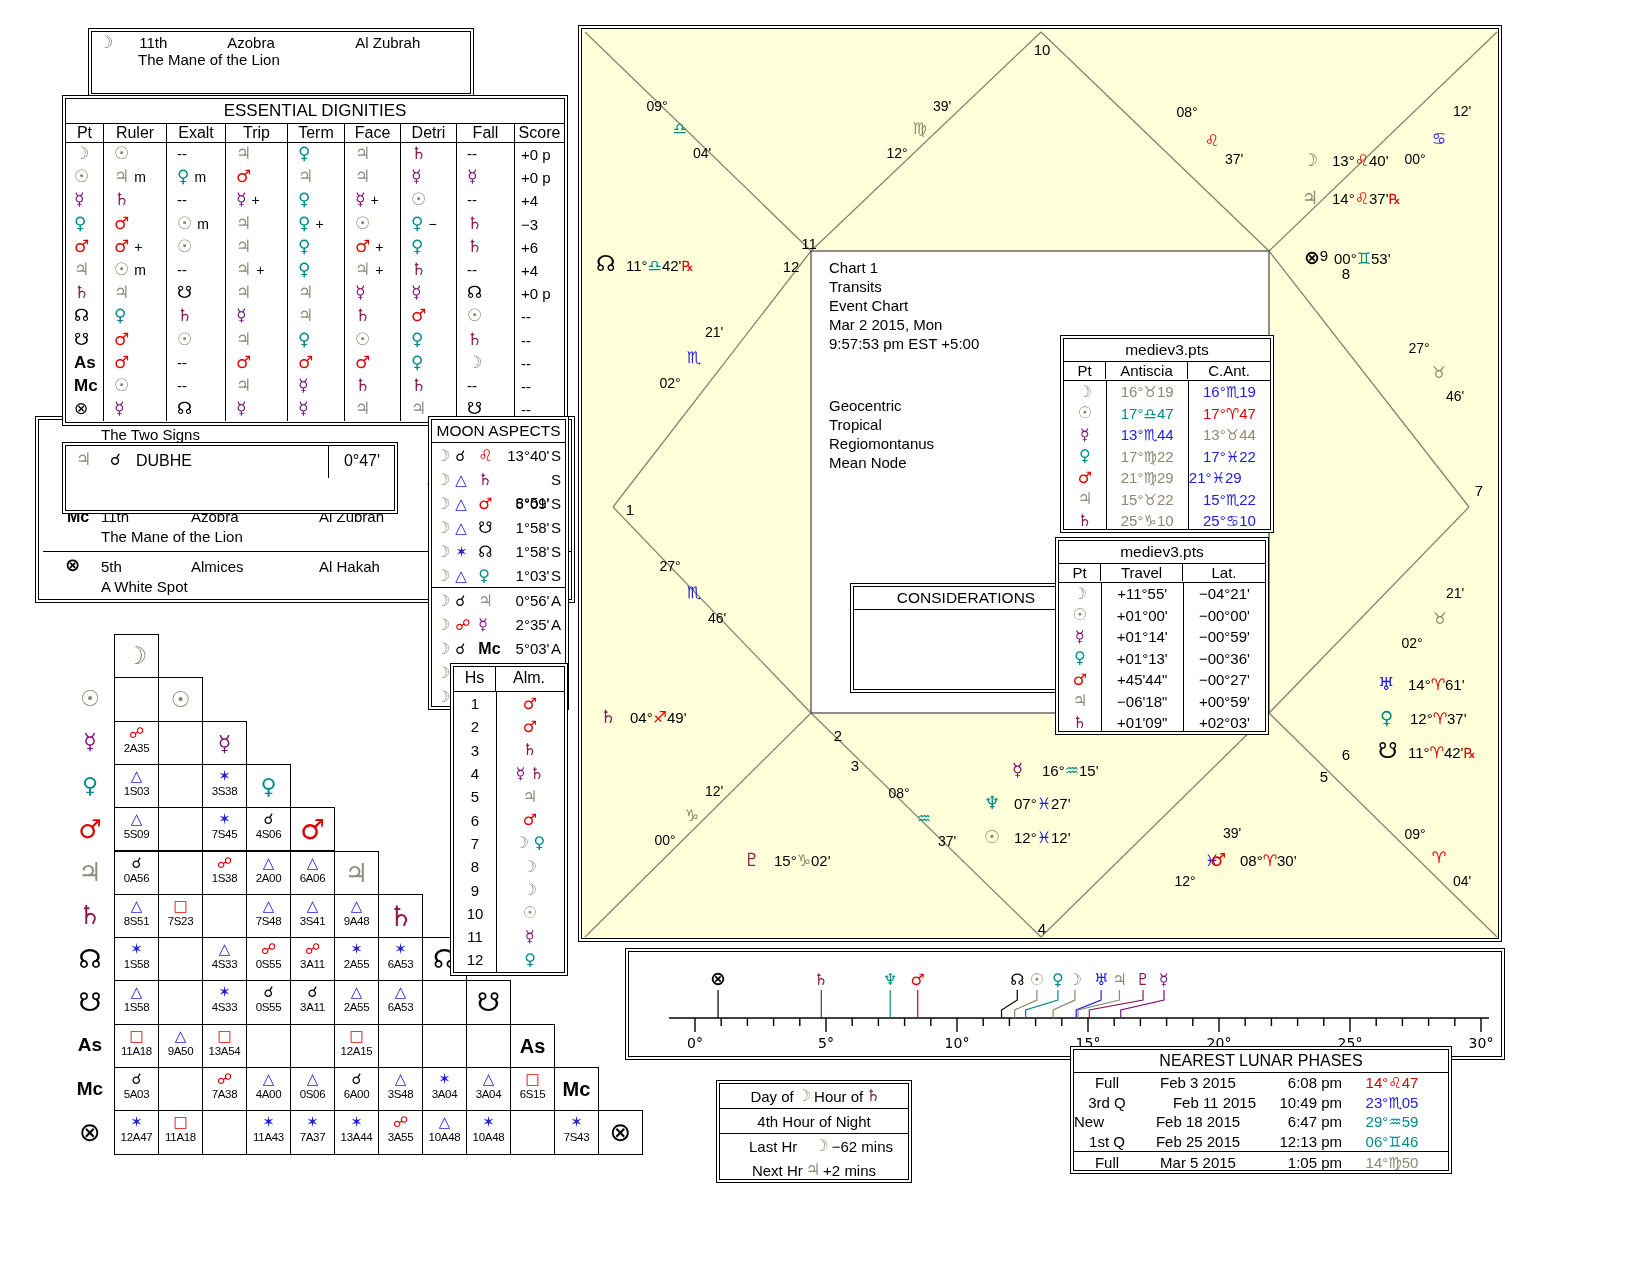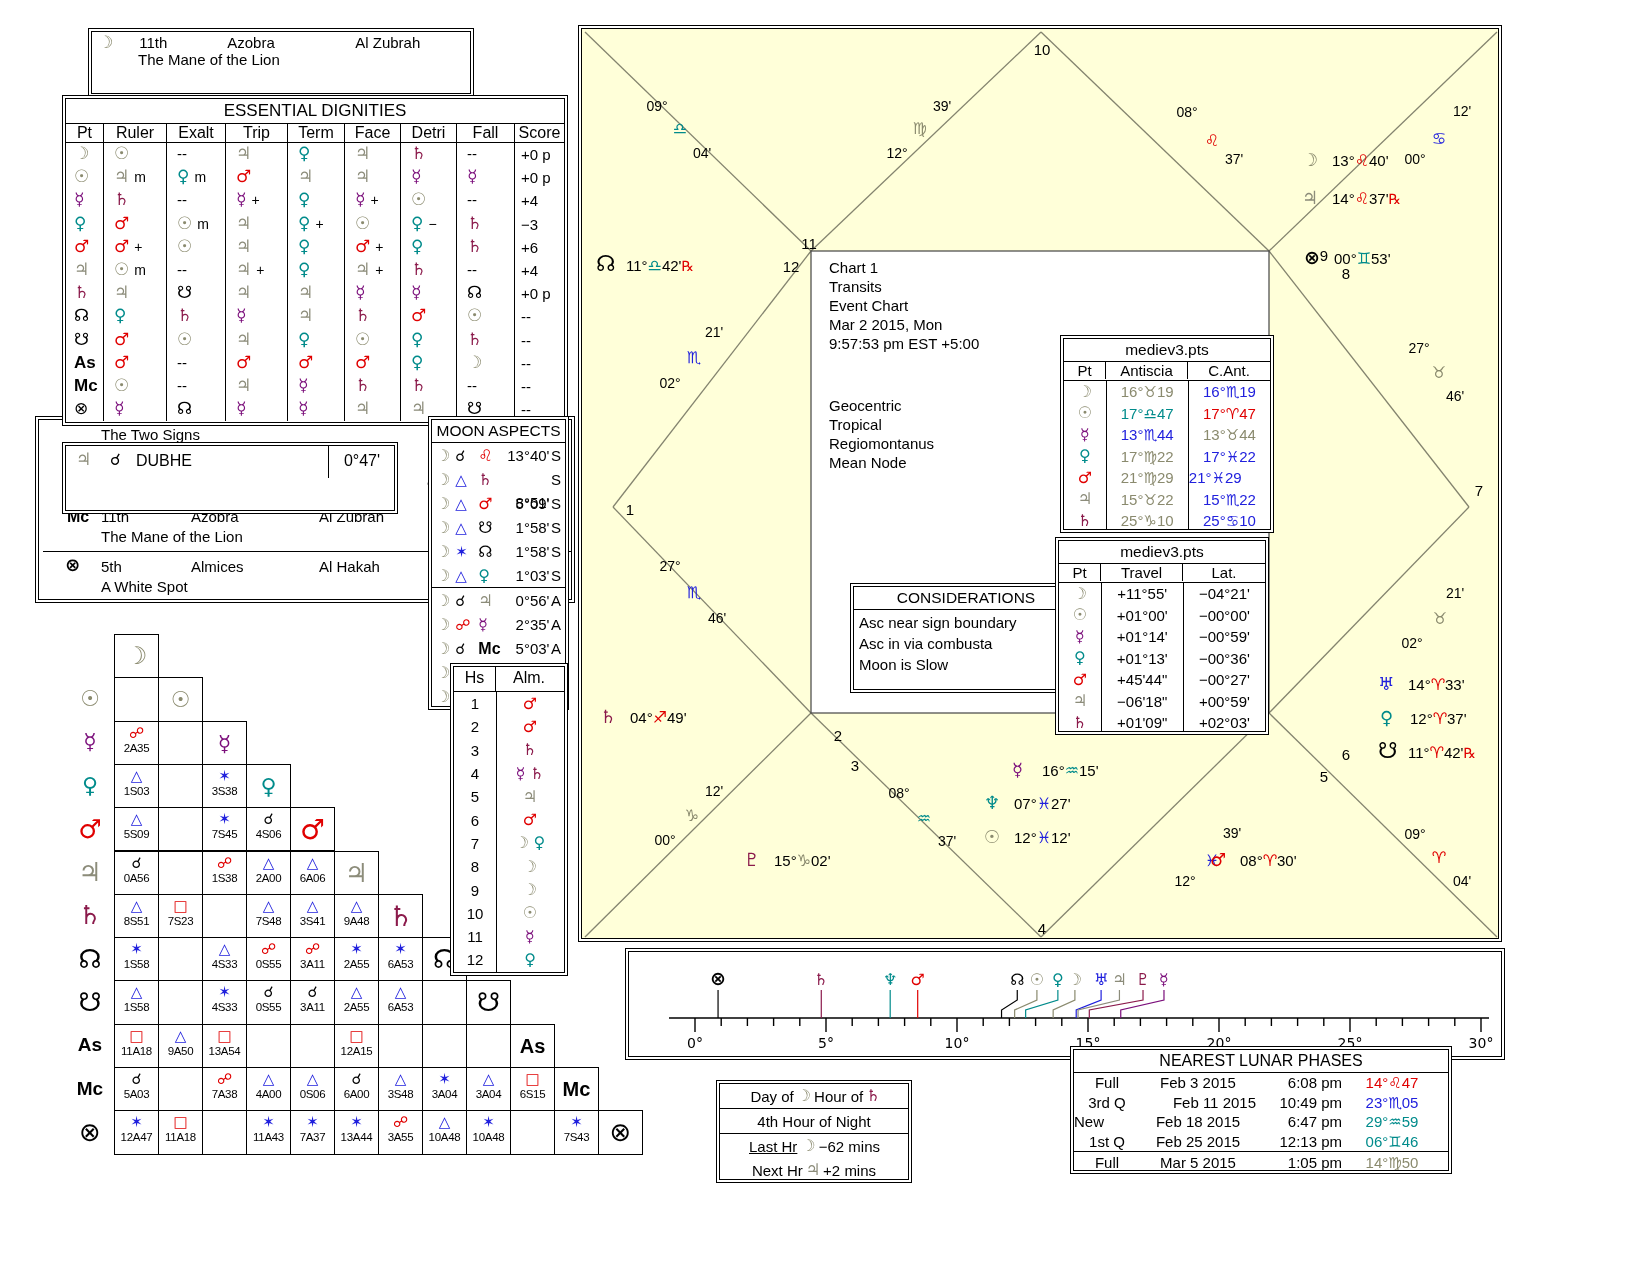--- a/index.html
+++ b/index.html
@@ -571,33 +571,28 @@
           <div class="pl" style="left:14px;top:224px;"><span style="display:inline-block;width:30px;"><span class="g" style="color:#000000;font-size:22px;">☊</span></span><span class="wd">11°</span><span class="g" style="color:#008B8B;font-size:16px;">♎</span><span class="wd">42'</span><span class="g" style="color:#E00000;font-size:14px;">℞</span></div>
           <div class="pl" style="left:720px;top:122px;"><span style="display:inline-block;width:30px;"><span class="g" style="color:#8A8A6E;font-size:18px;">☽</span></span><span class="wd">13°</span><span class="g" style="color:#E00000;font-size:16px;">♌</span><span class="wd">40'</span></div>
           <div class="pl" style="left:720px;top:160px;"><span style="display:inline-block;width:30px;"><span class="g" style="color:#8C8C7A;font-size:18px;">♃</span></span><span class="wd">14°</span><span class="g" style="color:#E00000;font-size:16px;">♌</span><span class="wd">37'</span><span class="g" style="color:#E00000;font-size:14px;">℞</span></div>
           <div class="pl" style="left:722px;top:219px;"><span style="display:inline-block;width:30px;"><span class="g" style="color:#000000;font-size:19px;font-weight:bold;">⊗</span></span><span class="wd">00°</span><span class="g" style="color:#008B8B;font-size:16px;">♊</span><span class="wd">53'</span></div>
           <div class="pl" style="left:18px;top:679px;"><span style="display:inline-block;width:30px;"><span class="g" style="color:#8B1A4B;font-size:18px;">♄</span></span><span class="wd">04°</span><span class="g" style="color:#E00000;font-size:16px;">♐</span><span class="wd">49'</span></div>
           <div class="pl" style="left:162px;top:822px;"><span style="display:inline-block;width:30px;"><span class="g" style="color:#8B1A4B;font-size:18px;">♇</span></span><span class="wd">15°</span><span class="g" style="color:#8A8A6E;font-size:16px;">♑</span><span class="wd">02'</span></div>
           <div class="pl" style="left:430px;top:732px;"><span style="display:inline-block;width:30px;"><span class="g" style="color:#7B0E7B;font-size:18px;">☿</span></span><span class="wd">16°</span><span class="g" style="color:#008B8B;font-size:16px;">♒</span><span class="wd">15'</span></div>
           <div class="pl" style="left:402px;top:765px;"><span style="display:inline-block;width:30px;"><span class="g" style="color:#008B8B;font-size:18px;">♆</span></span><span class="wd">07°</span><span class="g" style="color:#2020DD;font-size:16px;">♓</span><span class="wd">27'</span></div>
           <div class="pl" style="left:402px;top:799px;"><span style="display:inline-block;width:30px;"><span class="g" style="color:#8A8A6E;font-size:18px;">☉</span></span><span class="wd">12°</span><span class="g" style="color:#2020DD;font-size:16px;">♓</span><span class="wd">12'</span></div>
           <div class="pl" style="left:628px;top:822px;"><span style="display:inline-block;width:30px;"><span class="g" style="color:#E00000;font-size:18px;">♂</span></span><span class="wd">08°</span><span class="g" style="color:#E00000;font-size:16px;">♈</span><span class="wd">30'</span></div>
-          <div class="pl" style="left:796px;top:646px;"><span style="display:inline-block;width:30px;"><span class="g" style="color:#2020DD;font-size:18px;">♅</span></span><span class="wd">14°</span><span class="g" style="color:#E00000;font-size:16px;">♈</span><span class="wd">33'</span></div>
+          <div class="pl" style="left:796px;top:646px;"><span style="display:inline-block;width:30px;"><span class="g" style="color:#2020DD;font-size:18px;">♅</span></span><span class="wd">14°</span><span class="g" style="color:#E00000;font-size:16px;">♈</span><span class="wd">61'</span></div>
           <div class="pl" style="left:798px;top:680px;"><span style="display:inline-block;width:30px;"><span class="g" style="color:#008B8B;font-size:18px;">♀</span></span><span class="wd">12°</span><span class="g" style="color:#E00000;font-size:16px;">♈</span><span class="wd">37'</span></div>
           <div class="pl" style="left:796px;top:711px;"><span style="display:inline-block;width:30px;"><span class="g" style="color:#000000;font-size:22px;">☋</span></span><span class="wd">11°</span><span class="g" style="color:#E00000;font-size:16px;">♈</span><span class="wd">42'</span><span class="g" style="color:#E00000;font-size:14px;">℞</span></div>
         </div>
 
       <div class="win" id="win-cons" style="left:268px;top:554px;width:232px;height:110px;z-index:3;">
         <div class="win-in">
           <div class="ttl" style="font-size:15.5px;">CONSIDERATIONS</div>
-          <div id="cons-lines" style="font-size:15px;line-height:21px;padding:2px 5px;">
-              <div>Asc near sign boundary</div>
-              <div>Asc in via combusta</div>
-              <div>Moon is Slow</div>
-            </div>
         </div>
       </div>
 
       <div class="win" id="win-ant" style="left:478px;top:306px;width:214px;height:198px;z-index:3;">
         <div class="win-in">
           <div class="ttl" style="font-size:15.5px;">mediev3.pts</div>
           <div id="ant-head">
               <div style="border-bottom:1px solid #000;white-space:nowrap;"><span class="hdrcell" style="width:42px;font-size:15px;">Pt</span><span class="hdrcell" style="width:82px;font-size:15px;">Antiscia</span><span class="hdrcell" style="width:82px;font-size:15px;border-right:none;">C.Ant.</span></div>
             </div>
           <div id="ant-rows">
@@ -801,21 +796,21 @@
   <div class="win" id="win-dh" style="left:716px;top:1080px;width:196px;height:103px;z-index:2;">
     <div class="win-in" id="dh-in">
         <div style="height:24px;border-bottom:1px solid #000;display:flex;align-items:center;justify-content:center;font-size:15px;">
           <span style="margin:0 3px;">Day of</span>
           <span class="g" style="color:#8A8A6E;font-size:16px;">☽</span>
           <span style="margin:0 3px;">Hour of</span>
           <span class="g" style="color:#8B1A4B;font-size:16px;">♄</span>
         </div>
         <div style="height:24px;border-bottom:1px solid #000;display:flex;align-items:center;justify-content:center;font-size:15px;">4th Hour of Night</div>
         <div style="height:24px;display:flex;align-items:center;justify-content:center;font-size:15px;">
-          <span style="margin:0 4px;text-decoration:underline;">Last Hr</span>
+          <span style="margin:0 17px;">Last Hr</span>
           <span class="g" style="color:#8A8A6E;font-size:16px;">☽</span>
           <span style="margin:0 3px;">−62 mins</span>
         </div>
         <div style="height:24px;display:flex;align-items:center;justify-content:center;font-size:15px;">
           <span style="margin:0 3px;">Next Hr</span>
           <span class="g" style="color:#8C8C7A;font-size:16px;">♃</span>
           <span style="margin:0 3px;">+2 mins</span>
         </div>
       </div>
   </div>

